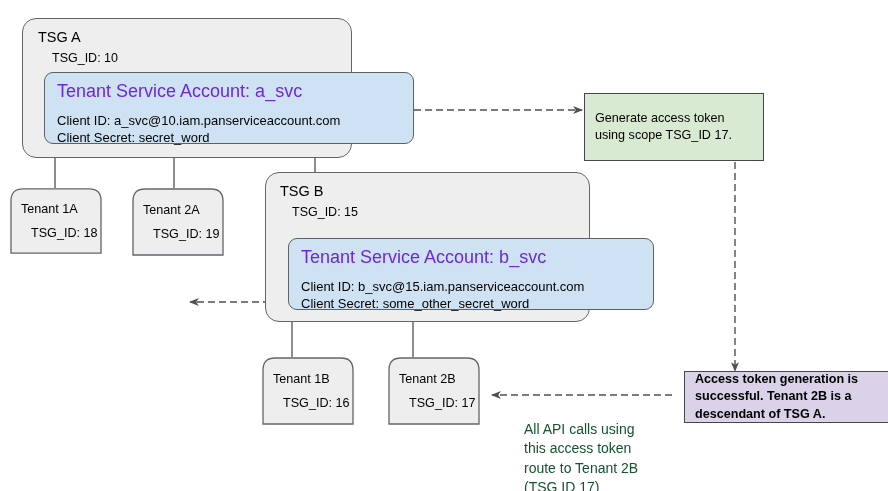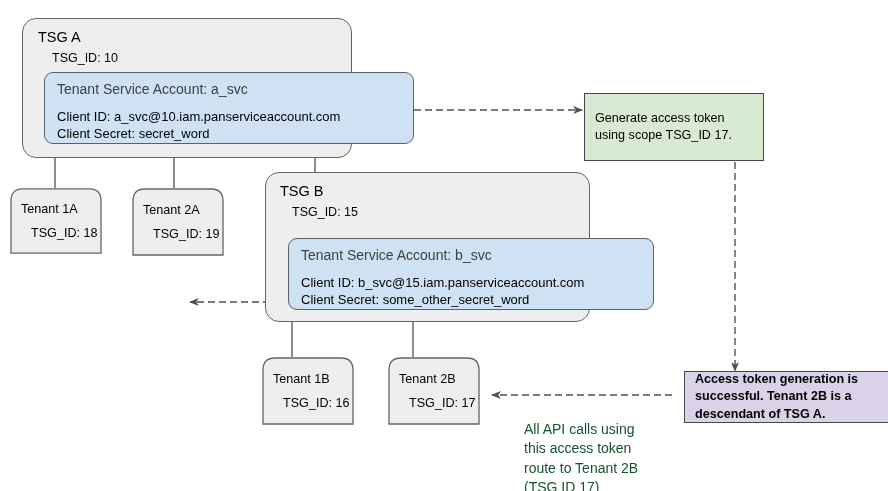--- a/index.html
+++ b/index.html
@@ -52,22 +52,22 @@
   
   .svc-card {
     position: absolute;
     background: #cfe2f3;
     border: 1.4px solid #5b6069;
     border-radius: 9px;
     box-sizing: border-box;
     padding: 9px 12px 10px 12px;
   }
   .svc-title {
-    font-size: 14px;
-    color: #404040;
+    font-size: 18px;
+    color: #6d28d9;
     line-height: 1.05;
     margin-bottom: 11px;
     white-space: nowrap;
   }
   .svc-line {
     font-size: 13px;
     color: #000000;
     line-height: 1.32;
     white-space: nowrap;
   }

